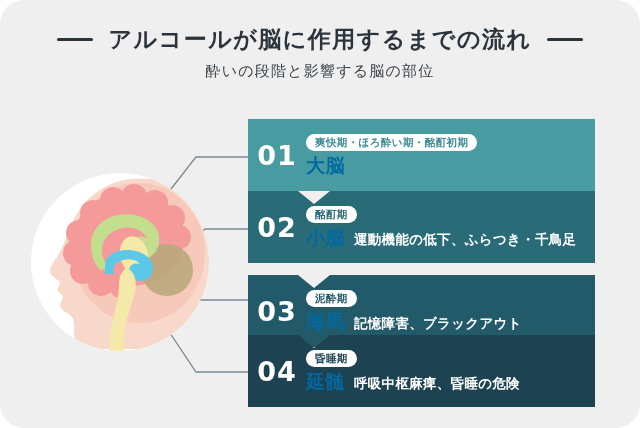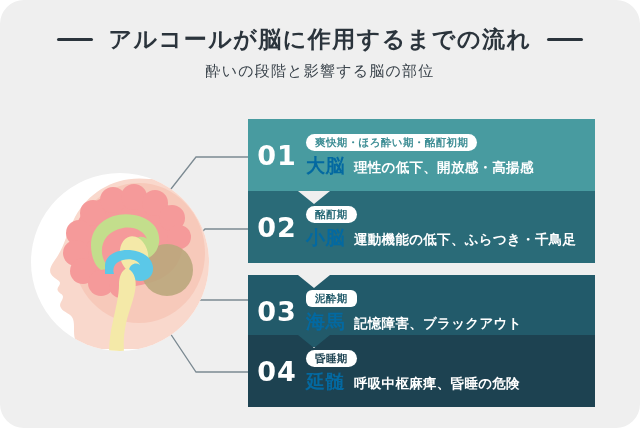--- a/index.html
+++ b/index.html
@@ -274,21 +274,20 @@
     <div class="step-row" style="top:0;">
       <svg class="step-bg" width="347" height="72" viewBox="0 0 347 72">
         <path d="M0,0 H347 V72 H0 Z" fill="#489BA0"></path>
       </svg>
       <div class="step-content">
         <div class="step-num">01</div>
         <div class="step-text">
           <span class="step-badge" style="color:#3E8E95;text-align:right;">爽快期・ほろ酔い期・酩酊初期</span>
           <div class="step-line2">
             <span class="step-part">大脳</span>
-            <span class="step-desc">理性の低下、開放感・高揚感</span>
           </div>
         </div>
       </div>
     </div>
 
     <div class="step-row" style="top:72px;">
       <svg class="step-bg" width="347" height="72" viewBox="0 0 347 72">
         <path d="M0,0 H50 L66,13 L82,0 H347 V72 H0 Z" fill="#2A6B78"></path>
       </svg>
       <div class="step-content">
@@ -303,21 +302,21 @@
       </div>
     </div>
 
     <div class="step-row" style="top:156px;">
       <svg class="step-bg" width="347" height="72" viewBox="0 0 347 72">
         <path d="M0,0 H50 L66,13 L82,0 H347 V72 H0 Z" fill="#225A6A"></path>
       </svg>
       <div class="step-content">
         <div class="step-num">03</div>
         <div class="step-text">
-          <span class="step-badge" style="color:#225A6A;border-radius:6px;">泥酔期</span>
+          <span class="step-badge" style="color:#225A6A;">泥酔期</span>
           <div class="step-line2">
             <span class="step-part">海馬</span>
             <span class="step-desc">記憶障害、ブラックアウト</span>
           </div>
         </div>
       </div>
     </div>
 
     <div class="step-row" style="top:216px;">
       <svg class="step-bg" width="347" height="72" viewBox="0 0 347 72">

